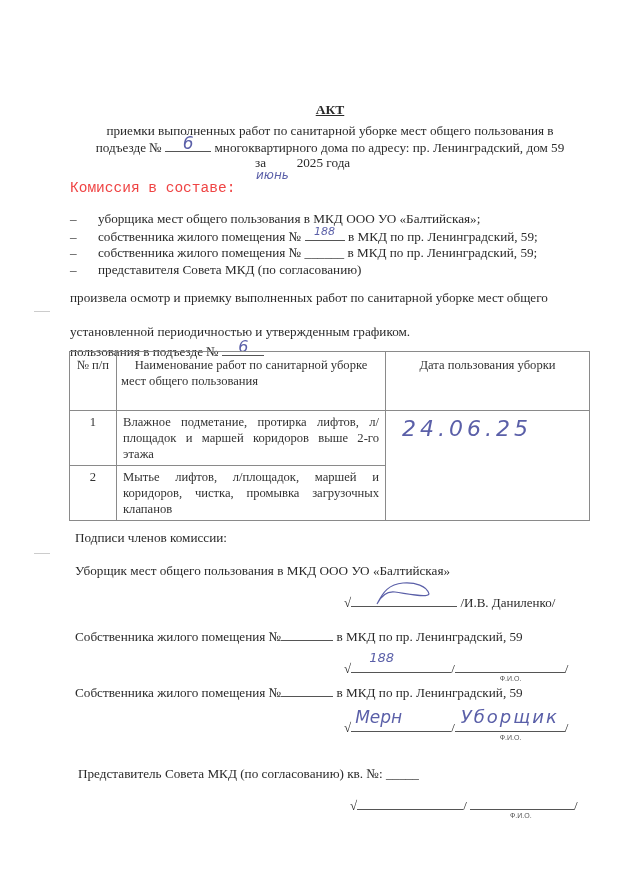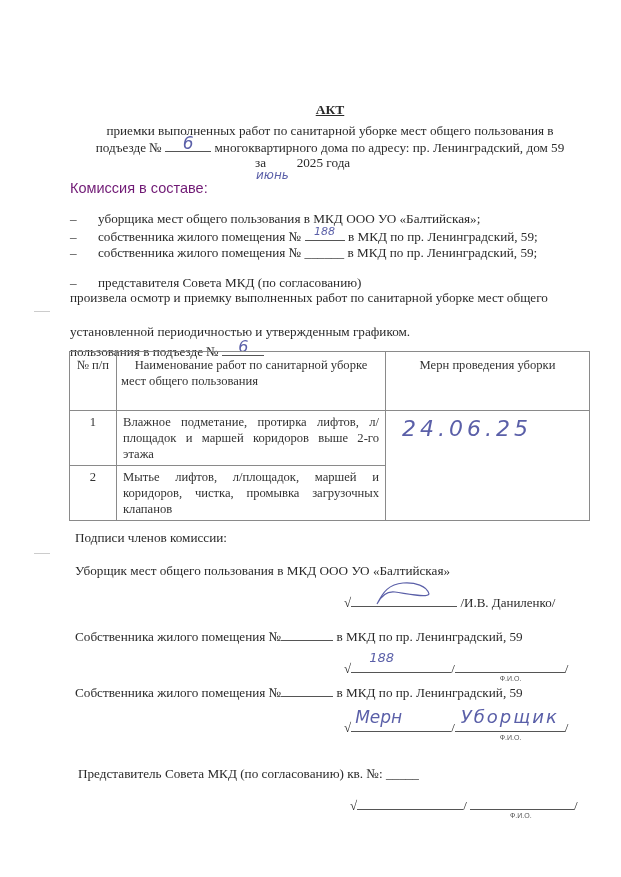--- a/index.html
+++ b/index.html
@@ -44,56 +44,56 @@
   </span>
   <span>многоквартирного дома по адресу: пр. Ленинградский, дом 59</span>
 </div>
 <div class="abs t" style="top:154px; left:255px;">
   <span>за</span>
   <span style="display:inline-block;width:24px;"></span>
   <span>2025 года</span>
 </div>
 <div class="abs hand" style="top:168px; left:256px; font-size:12px;">июнь</div>
 
-<div class="abs" style="top:180px; left:70px; font-size:14.5px; font-family:Liberation Sans, sans-serif; color:#701a75;">Комиссия в составе:</div>
+<div class="abs" style="top:180px; left:70px; font-size:14.5px; font-family:Liberation Mono, monospace; color:#ef4444;">Комиссия в составе:</div>
 
 <div class="abs t" style="top:210px; left:70px;">
   <span class="dash">–</span><span>уборщика мест общего пользования в МКД ООО УО «Балтийская»;</span>
 </div>
 <div class="abs t" style="top:227px; left:70px;">
   <span class="dash">–</span><span>собственника жилого помещения №</span>
   <span class="blank" style="width:40px;">
     <span class="hand hand-in" style="font-size:11px;">188</span>
   </span>
   <span>в МКД по пр. Ленинградский, 59;</span>
 </div>
 <div class="abs t" style="top:244px; left:70px;">
   <span class="dash">–</span><span>собственника жилого помещения №</span>
   <span>______</span>
   <span>в МКД по пр. Ленинградский, 59;</span>
 </div>
-<div class="abs t" style="top:274px; left:70px;">
+<div class="abs t" style="top:261px; left:70px;">
   <span class="dash">–</span><span>представителя Совета МКД (по согласованию)</span>
 </div>
 
 <div class="abs t" style="top:289px; left:70px;">произвела осмотр и приемку выполненных работ по санитарной уборке мест общего</div>
 <div class="abs t" style="top:306px; left:70px;margin-top:36px;">
   <span>пользования в подъезде №</span>
   <span class="blank" style="width:42px;">
     <span class="hand hand-in" style="font-size:16px;">6</span>
   </span>
 </div>
 <div class="abs t" style="top:323px; left:70px;">установленной периодичностью и утвержденным графиком.</div>
 
 <table class="works">
   <tbody>
       <tr>
     <th class="c-num">№ п/п</th>
     <th class="c-name" style="text-align:center;">Наименование работ по санитарной уборке мест общего пользования</th>
-    <th style="padding-left:30px;padding-right:30px;">Мерн проведения уборки</th>
+    <th style="padding-left:30px;padding-right:30px;">Дата пользования уборки</th>
   </tr>
   <tr>
     <td class="c-num">1</td>
     <td class="c-name" style="height:46px;">Влажное подметание, протирка лифтов, л/площадок и маршей коридоров выше 2-го этажа</td>
     <td class="c-date" rowspan="2">
       <span class="hand date-hand">24.06.25</span>
     </td>
   </tr>
   <tr>
     <td class="c-num">2</td>

